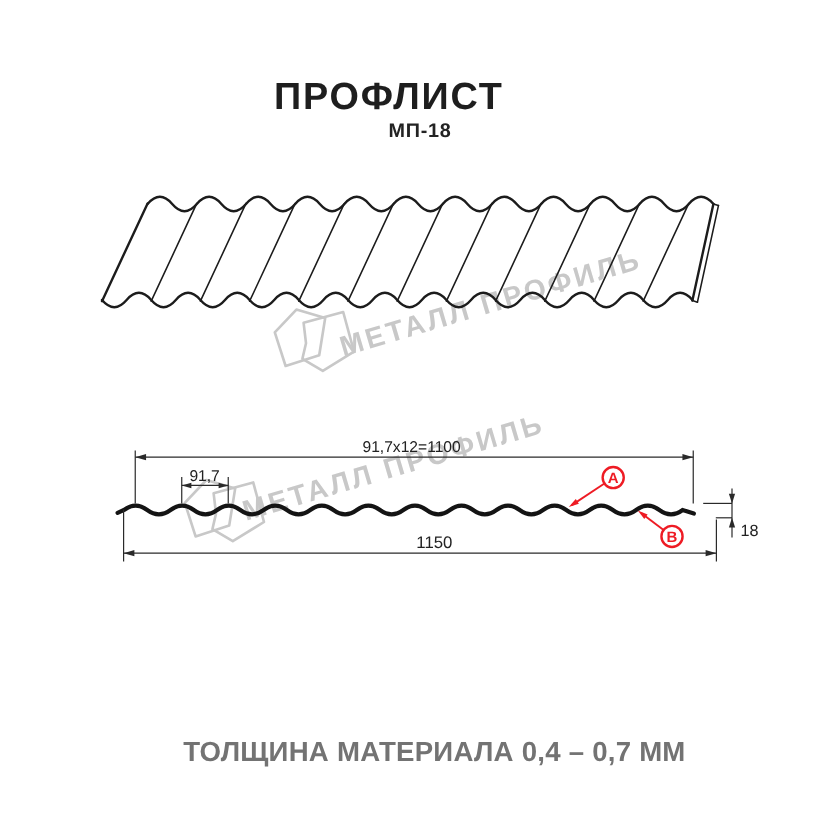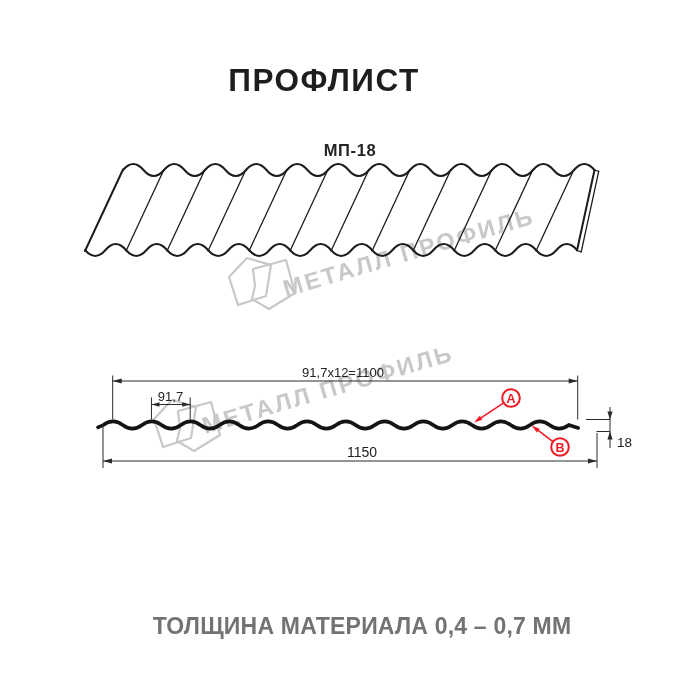--- a/index.html
+++ b/index.html
@@ -7,21 +7,21 @@
     width:700px;height:700px;position:relative;background:#ffffff;
     font-family:"Liberation Sans", sans-serif;overflow:hidden;
   }
   .layer{position:absolute;left:0;top:0;width:700px;height:700px;}
   .title{
     position:absolute;left:0;top:62px;width:648px;text-align:center;
     font-size:31.5px;font-weight:bold;letter-spacing:1.5px;color:#1e1e1e;
   }
   .subtitle{
     position:absolute;left:0;top:100px;width:700px;text-align:center;
-    font-size:16.5px;font-weight:bold;letter-spacing:0.6px;color:#232323;margin-top:41px;
+    font-size:16.5px;font-weight:bold;letter-spacing:0.6px;color:#232323;
   }
   .footer{
     position:absolute;left:0;top:613px;width:700px;text-align:center;
     font-size:23px;font-weight:bold;letter-spacing:0.2px;color:#737373;padding-left:12px;
   }
   .dim-text{font-size:13px;fill:#222222;}
   .dim-line{stroke:#2a2a2a;stroke-width:1;fill:none;}
   .dim-arrow{fill:#2a2a2a;}
   .wm-text{font-size:23.5px;font-weight:bold;letter-spacing:2.5px;fill:#c8c8c8;}
   .wm-shape{fill:none;stroke:#c8c8c8;stroke-width:2.2;stroke-linejoin:round;}

